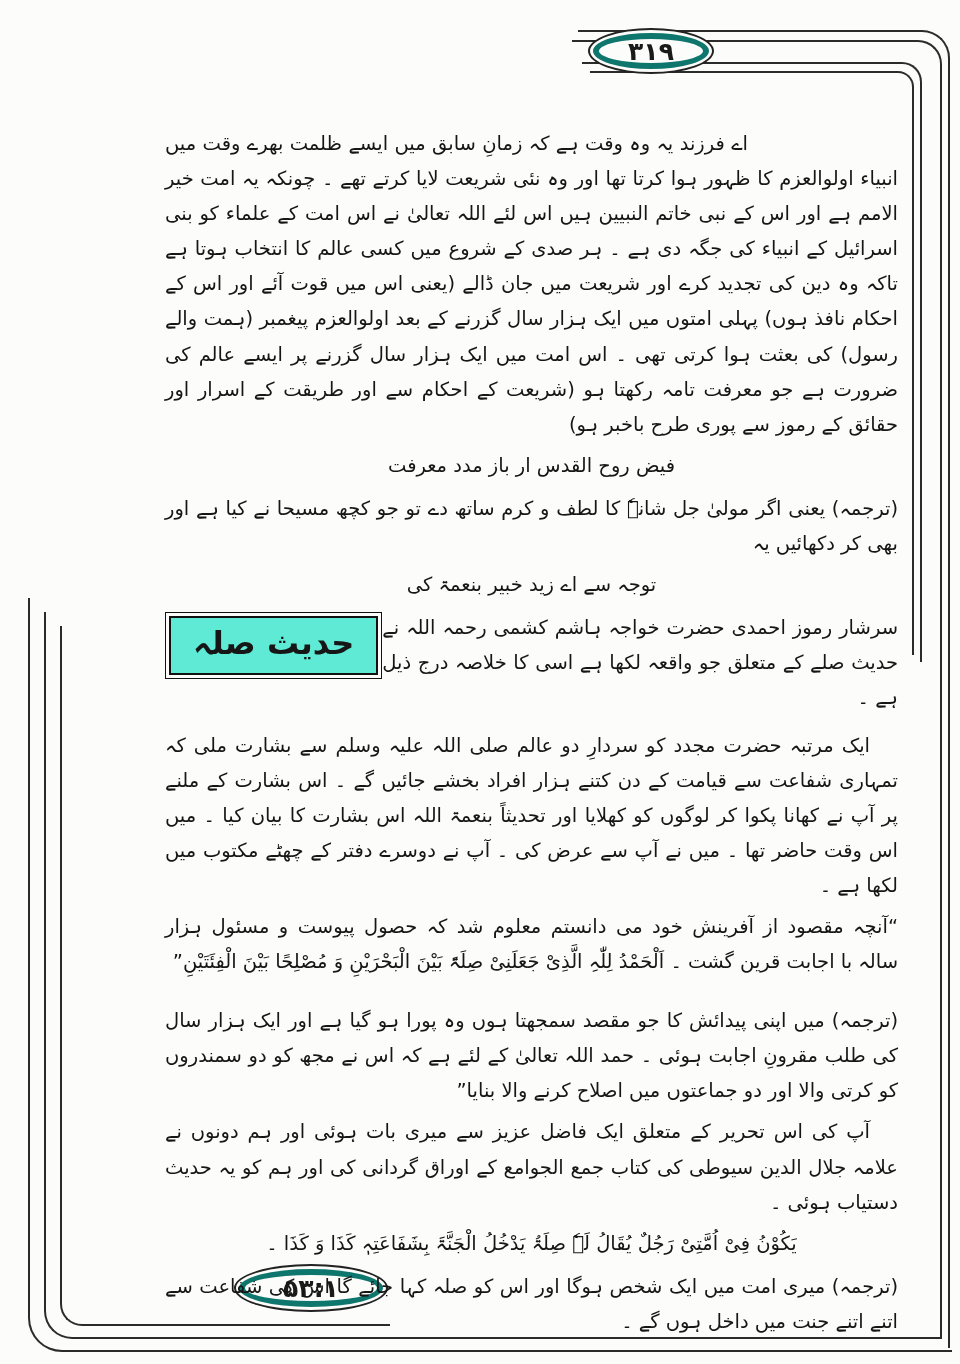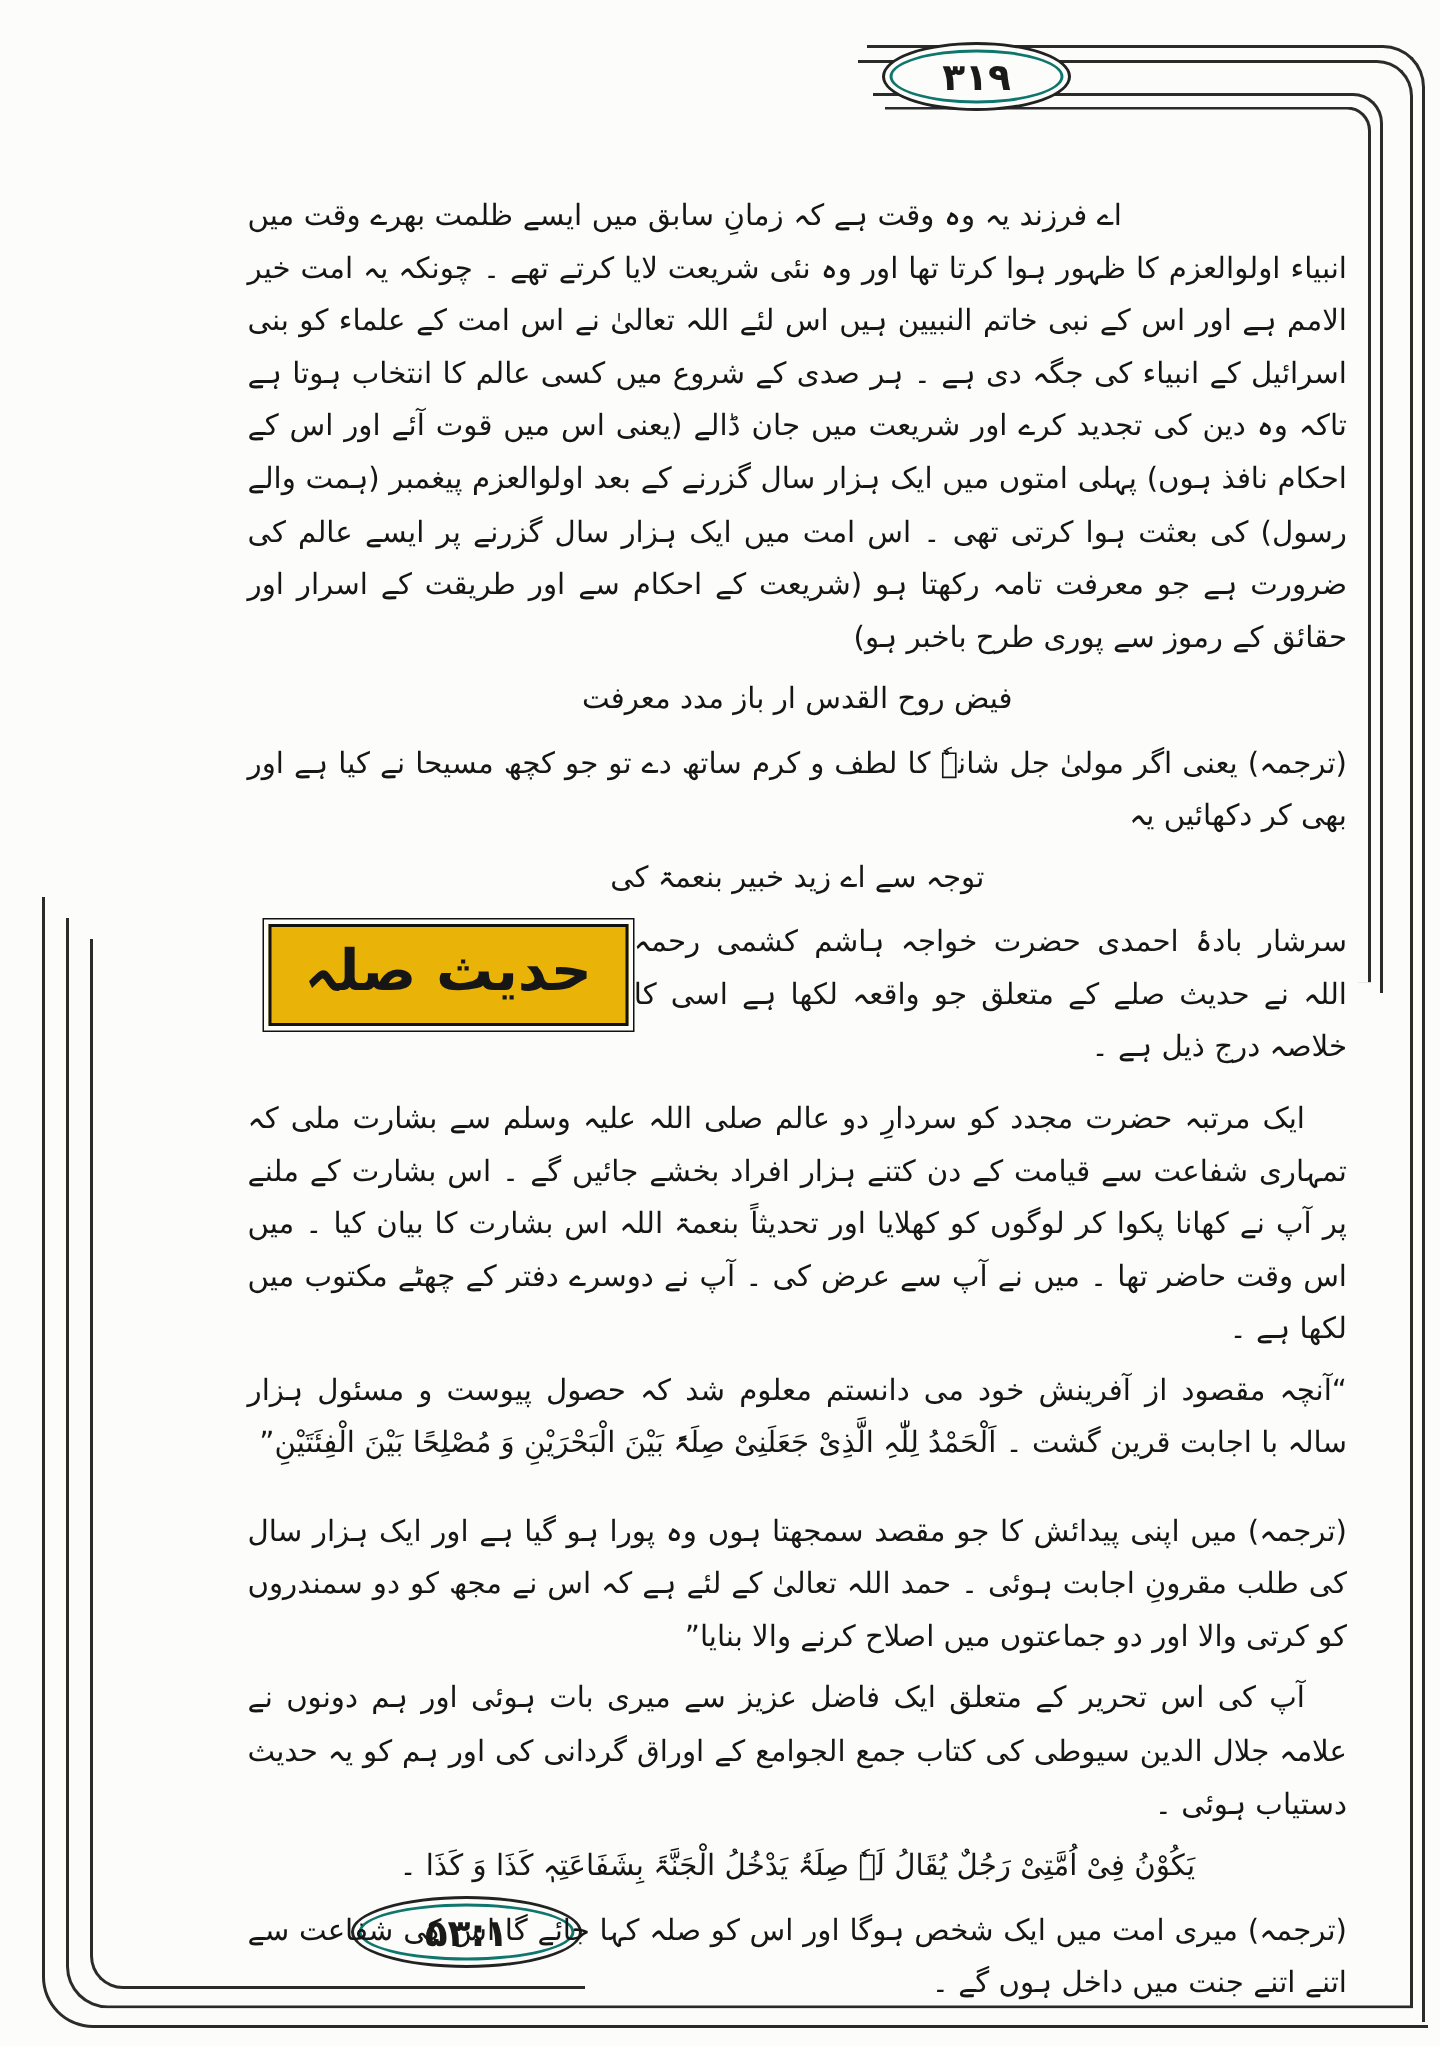--- a/index.html
+++ b/index.html
@@ -23,21 +23,21 @@
   .l1 { left:28px; top:598px; bottom:12px; right:8px;  border-left-width:2px; border-bottom-width:2px; border-bottom-left-radius:34px; }
   .l2 { left:44px; top:612px; bottom:25px; right:18px; border-left-width:2px; border-bottom-width:2px; border-bottom-left-radius:28px; }
   .l3 { left:60px; top:626px; bottom:38px; width:330px; border-left-width:2px; border-bottom-width:2px; border-bottom-left-radius:22px; }
   .oval {
     position:absolute; background:#fcfcfa;
     border:2px solid #222; border-radius:50%;
     display:flex; align-items:center; justify-content:center;
   }
   .oval-inner {
     position:absolute; inset:3px;
-    border:2px solid #0f766e; border-radius:50%;
+    border:6px solid #0f766e; border-radius:50%;
     display:flex; align-items:center; justify-content:center;
   }
   .top-oval    { left:588px; top:28px;   width:126px; height:46px; }
   .bottom-oval { left:234px; top:1264px; width:154px; height:48px; }
   .oval-num { font-size:25px; font-weight:bold; letter-spacing:1px; }
   
   .text-block {
     position:absolute; top:126px; left:165px; right:62px;
     direction:rtl; text-align:justify;
     font-size:19.5px; line-height:1.8; color:#161616;
@@ -47,23 +47,23 @@
   .indent-sm { text-indent:28px; }
   .couplet {
     display:flex; direction:rtl; justify-content:center;
     gap:70px; margin:2px 0 8px;
   }
   .section { margin:2px 0 6px; }
   .section::after { content:""; display:block; clear:both; }
   .heading-box {
     float:left;
     border:2px solid #111; outline:1px solid #111; outline-offset:3px;
-    padding:4px 22px 8px; margin:6px 4px 10px 14px;
-    font-size:38px; font-weight:bold; line-height:1.35;
-    background:#eab308;
+    padding:4px 22px 8px; margin:6px 4px 10px 4px;
+    font-size:32px; font-weight:bold; line-height:1.35;
+    background:#5eead4;
   }
   .hadith { text-align:center; font-weight:normal; margin:4px 0 8px; }
   .quote { margin-bottom:24px; }
   .footnote {
     margin-top:36px; font-size:16px;
     text-align:right; padding-left:0; padding-right:140px;
   }
 </style>
 </head>
 <body>
@@ -103,21 +103,21 @@
     <p class="para">(ترجمہ) یعنی اگر مولیٰ جل شانہٗ کا لطف و کرم ساتھ دے تو جو کچھ مسیحا نے کیا ہے اور بھی کر دکھائیں یہ</p>
 
     <div class="couplet">
       <span>توجہ سے اے زید خبیر بنعمۃ کی</span>
     </div>
 
     <div class="section">
       <div class="heading-box">
         <span>حدیث صلہ</span>
       </div>
-      <p class="para">سرشار بادۂ احمدی حضرت خواجہ ہاشم کشمی رحمہ اللہ نے حدیث صلے کے متعلق جو واقعہ لکھا ہے اسی کا خلاصہ درج ذیل ہے ۔</p>
+      <p class="para">سرشار رموز احمدی حضرت خواجہ ہاشم کشمی رحمہ اللہ نے حدیث صلے کے متعلق جو واقعہ لکھا ہے اسی کا خلاصہ درج ذیل ہے ۔</p>
     </div>
 
     <p class="para indent-sm">ایک مرتبہ حضرت مجدد کو سردارِ دو عالم صلی اللہ علیہ وسلم سے بشارت ملی کہ تمہاری شفاعت سے قیامت کے دن کتنے ہزار افراد بخشے جائیں گے ۔ اس بشارت کے ملنے پر آپ نے کھانا پکوا کر لوگوں کو کھلایا اور تحدیثاً بنعمۃ اللہ اس بشارت کا بیان کیا ۔ میں اس وقت حاضر تھا ۔ میں نے آپ سے عرض کی ۔ آپ نے دوسرے دفتر کے چھٹے مکتوب میں لکھا ہے ۔</p>
 
     <p class="para quote">“آنچہ مقصود از آفرینش خود می دانستم معلوم شد کہ حصول پیوست و مسئول ہزار سالہ با اجابت قرین گشت ۔ اَلْحَمْدُ لِلّٰہِ الَّذِیْ جَعَلَنِیْ صِلَۃً بَیْنَ الْبَحْرَیْنِ وَ مُصْلِحًا بَیْنَ الْفِئَتَیْنِ”</p>
 
     <p class="para">(ترجمہ) میں اپنی پیدائش کا جو مقصد سمجھتا ہوں وہ پورا ہو گیا ہے اور ایک ہزار سال کی طلب مقرونِ اجابت ہوئی ۔ حمد اللہ تعالیٰ کے لئے ہے کہ اس نے مجھ کو دو سمندروں کو کرتی والا اور دو جماعتوں میں اصلاح کرنے والا بنایا”</p>
 
     <p class="para indent-sm">آپ کی اس تحریر کے متعلق ایک فاضل عزیز سے میری بات ہوئی اور ہم دونوں نے علامہ جلال الدین سیوطی کی کتاب جمع الجوامع کے اوراق گردانی کی اور ہم کو یہ حدیث دستیاب ہوئی ۔</p>
 

